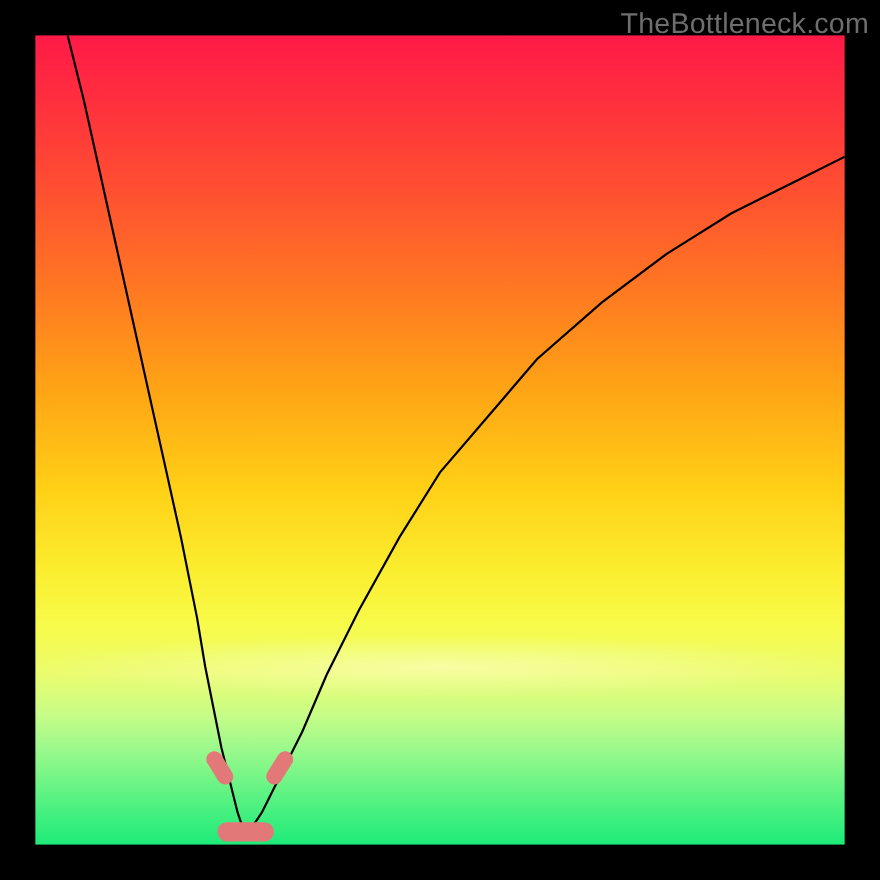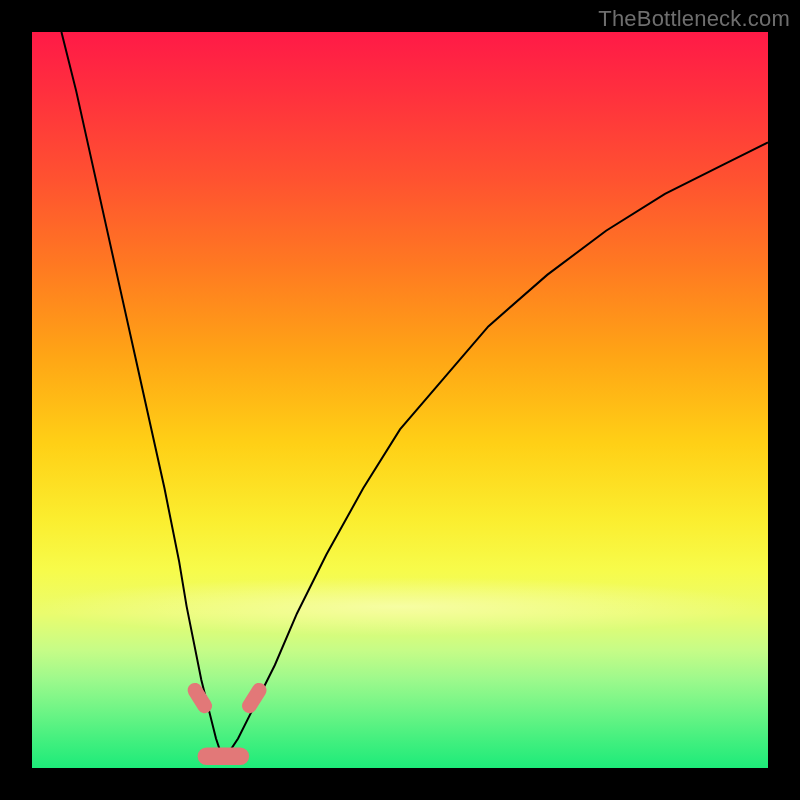--- a/index.html
+++ b/index.html
@@ -57,21 +57,21 @@
     width: 100%;
     height: 8%;
     background: radial-gradient(ellipse at center, rgba(255,255,210,0.55) 0%, rgba(255,255,210,0) 70%);
     pointer-events: none;
   }
   .watermark {
     position: absolute;
     top: 6px;
     right: 10px;
     color: #6e6e6e;
-    font-size: 22px;
+    font-size: 26px;
     font-weight: 500;
     letter-spacing: 0.2px;
     user-select: none;
   }
   svg.curves {
     position: absolute;
     left: 0;
     top: 0;
     width: 100%;
     height: 100%;

